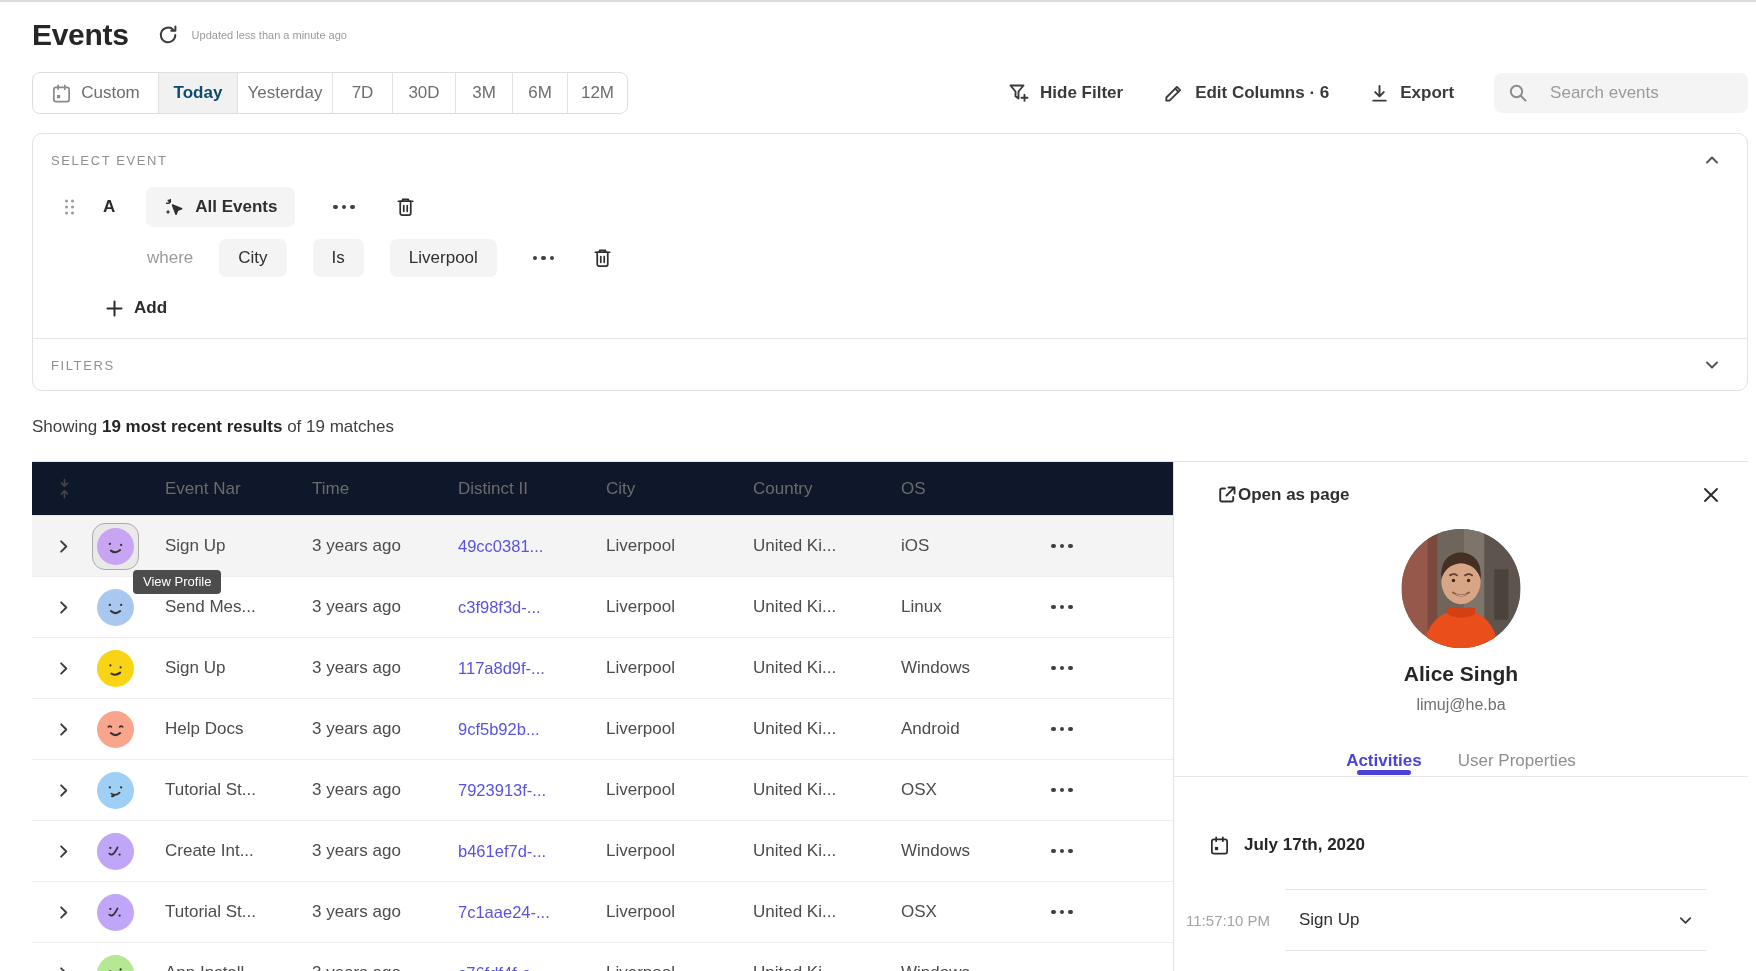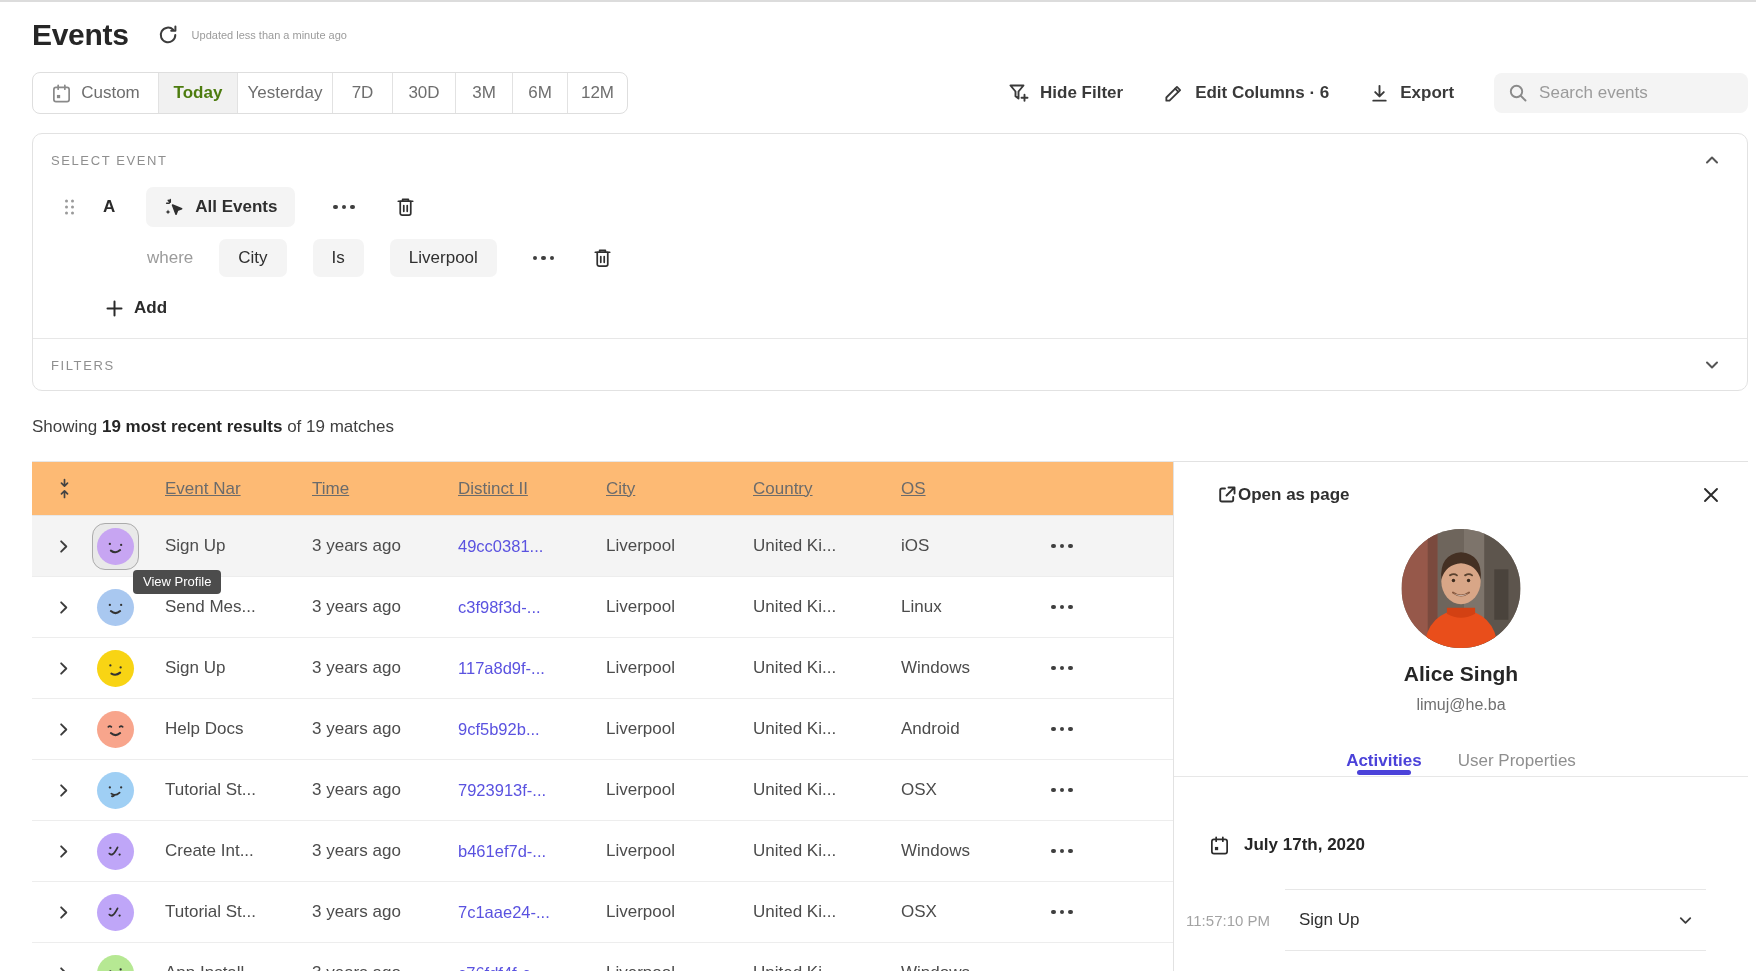--- a/index.html
+++ b/index.html
@@ -20,28 +20,28 @@
   
   .date-tabs { position:absolute; left:32px; top:72px; height:42px; border:1px solid #dedede;
     border-radius:8px; display:flex; overflow:hidden; background:#fff; }
   .dtab { display:flex; align-items:center; justify-content:center; gap:9px; font-size:17px;
     color:#6e6e6e; border-right:1px solid #e2e2e2; cursor:pointer; white-space:nowrap; }
   .dtab:last-child { border-right:none; }
   .dtab:nth-child(1){width:126px;} .dtab:nth-child(2){width:79px;}
   .dtab:nth-child(3){width:95px;}  .dtab:nth-child(4){width:60px;}
   .dtab:nth-child(5){width:63px;}  .dtab:nth-child(6){width:57px;}
   .dtab:nth-child(7){width:55px;}  .dtab:nth-child(8){width:59px;}
-  .dtab.selected { background:#f1f1f1; color:#4d7c0f; font-weight:bold; }
+  .dtab.selected { background:#f1f1f1; color:#0c4a6e; font-weight:bold; }
   .dtab .cal { color:#8a8a8a; }
 
   .toolbar { position:absolute; top:72px; left:1008px; right:8px; height:42px; display:flex; align-items:center; }
   .tool-btn { display:flex; align-items:center; gap:10px; font-size:17px; font-weight:bold;
     color:#3a3a3a; margin-right:40px; cursor:pointer; white-space:nowrap; }
   .search-box { flex:1; height:40px; background:#f4f4f4; border-radius:8px; display:flex;
-    align-items:center; padding:0 14px; gap:11px; }
+    align-items:center; padding:0 14px; gap:22px; }
   .search-box input { border:none; background:transparent; outline:none; font-size:17px;
     color:#555; width:100%; font-family:inherit; }
   .search-box input::placeholder { color:#9b9b9b; }
 
   
   .filter-card { position:absolute; left:32px; top:133px; width:1716px; height:258px;
     border:1px solid #e2e2e2; border-radius:10px; background:#fff; }
   .card-label { position:absolute; left:18px; font-size:13px; letter-spacing:1.6px; color:#8f8f8f; }
   .lbl-select { top:19px; } .lbl-filters { top:224px; }
   .card-chevron { position:absolute; right:26px; color:#555; cursor:pointer; }
@@ -65,22 +65,22 @@
   .card-divider { position:absolute; left:0; right:0; top:204px; border-top:1px solid #e7e7e7; }
 
   
   .results-line { position:absolute; left:32px; top:417px; font-size:17px; color:#3f3f3f; }
   .results-line b { color:#262626; }
 
   
   .events-table { position:absolute; left:32px; top:461px; width:1141px; bottom:0; overflow:hidden; }
   .tgrid { display:grid; grid-template-columns:28px 81px 147px 146px 148px 147px 148px 120px 82px 1fr;
     align-items:center; padding-left:24px; }
-  .thead { height:55px; background:#fdba74; border-top:1px solid #e7e7e7; border-bottom:1px solid #e7e7e7;
-    color:#6b6b6b; font-size:17px;text-decoration:underline; }
+  .thead { height:55px; background:#0f172a; border-top:1px solid #e7e7e7; border-bottom:1px solid #e7e7e7;
+    color:#6b6b6b; font-size:17px; }
   .thead .hcell { overflow:hidden; white-space:nowrap; }
   .collapse-icon { color:#444; cursor:pointer; }
   .trow { height:61px; border-bottom:1px solid #ededed; background:#fff; cursor:pointer; }
   .trow.selected { background:#f4f4f4; }
   .cell { font-size:17px; color:#4c4c4c; overflow:hidden; white-space:nowrap; }
   .cell-id { color:#5a52e0; font-size:16.5px; }
   .row-chevron { color:#3c3c3c; }
   .cell-avatar { display:flex; padding-left:8px; }
   .avatar-wrap { width:47px; height:47px; border-radius:13px; display:flex; align-items:center;
     justify-content:center; }

